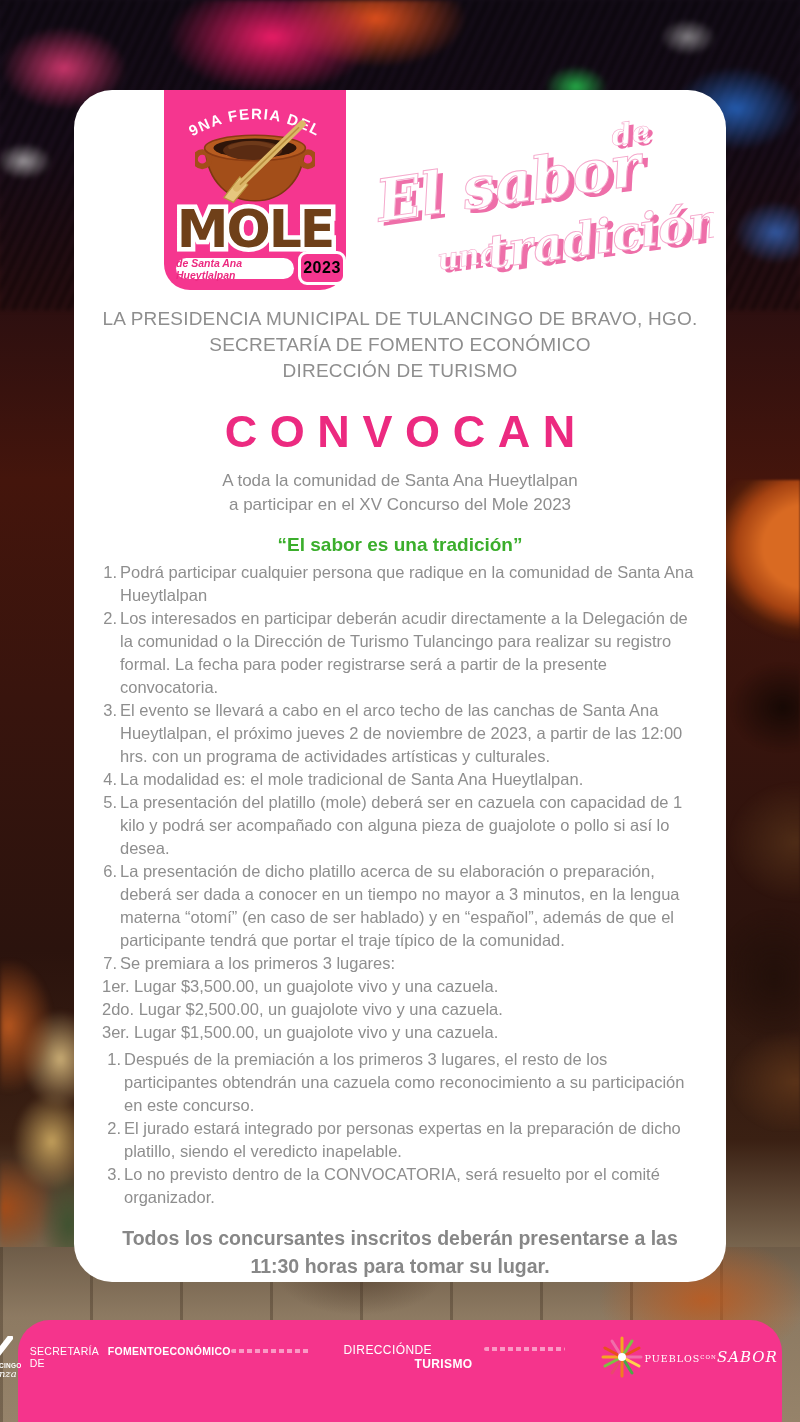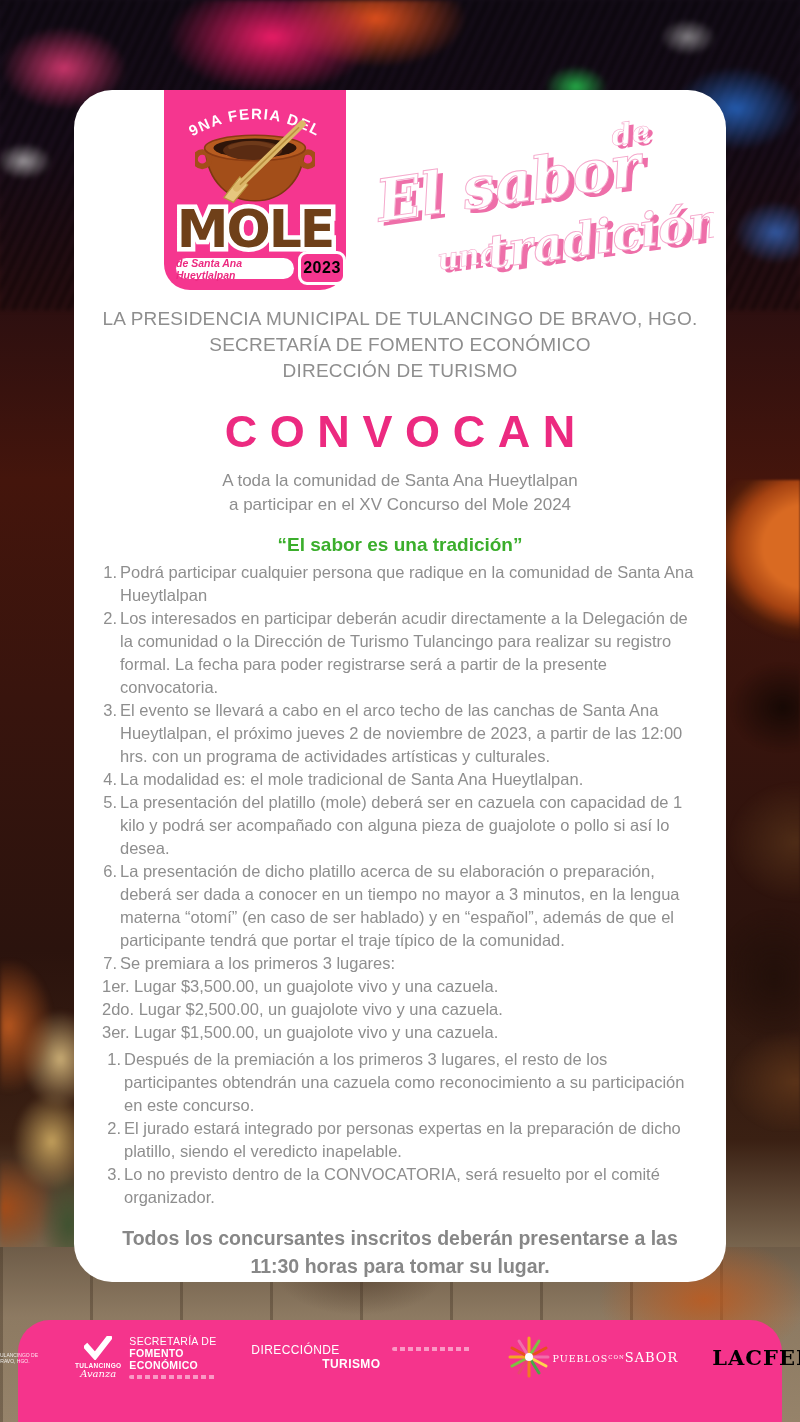--- a/index.html
+++ b/index.html
@@ -74,29 +74,29 @@
   
   .footer{position:absolute;left:18px;top:1320px;width:764px;height:130px;border-radius:32px;background:#F5348C;}
   .footer-row{position:absolute;left:0;top:14px;width:100%;display:flex;justify-content:center;align-items:center;gap:34px;color:#fff;}
   .flogo{display:flex;flex-direction:row;align-items:center;}
   .crest-t1{font-size:7px;font-weight:bold;letter-spacing:.4px;margin-top:3px;}
   .crest-t2{font-size:5px;opacity:.85;margin-top:1px;}
   .avanza{flex-direction:row;gap:8px;align-items:center;}
   .avz-col{display:flex;flex-direction:column;align-items:center;}
   .avz-brand{font-size:6.5px;font-weight:bold;letter-spacing:.3px;margin-top:2px;}
   .avz-script{font-family:"DejaVu Serif",serif;font-style:italic;font-size:10px;margin-top:-1px;}
-  .dept{display:flex;flex-direction:column;align-items:flex-start;font-size:10.5px;line-height:12px;letter-spacing:.3px;}
+  .dept{display:flex;align-items:flex-start;font-size:10.5px;line-height:12px;letter-spacing:.3px;}
   .dept b{font-weight:800;}
   .dash-line{height:4px;border-radius:2px;margin-top:4px;opacity:.55;
     background:repeating-linear-gradient(90deg,rgba(255,255,255,.9) 0 5px,transparent 5px 8px);}
   .turismo{align-items:flex-start;font-size:12px;line-height:14px;letter-spacing:.4px;}
   .pueblos-word{font-family:"DejaVu Serif",serif;letter-spacing:1px;}
   .pueblos-l1{font-size:9.5px;margin-top:2px;}
   .pueblos-l2{font-size:5.5px;margin-top:0;}
-  .pueblos-l3{font-size:13px;}
+  .pueblos-l3{font-size:15px;font-style:italic;}
   .lacfel-word{font-family:"DejaVu Serif",serif;font-weight:bold;font-size:21px;letter-spacing:1px;color:#000000;}
 </style>
 </head>
 <body>
 
 <div id="page">
 
   <div class="bg-base"></div>
   <div class="bg-textile"></div>
   <div class="bg-pot-rim"></div>
@@ -154,21 +154,21 @@
       <div class="org">
         <div>LA PRESIDENCIA MUNICIPAL DE TULANCINGO DE BRAVO, HGO.</div>
         <div>SECRETARÍA DE FOMENTO ECONÓMICO</div>
         <div>DIRECCIÓN DE TURISMO</div>
       </div>
 
       <div class="convocan" style="color:#EC2A80">CONVOCAN</div>
 
       <div class="intro">
         <div>A toda la comunidad de Santa Ana Hueytlalpan</div>
-        <div>a participar en el XV Concurso del Mole 2024</div>
+        <div>a participar en el XV Concurso del Mole 2023</div>
       </div>
 
       <div class="slogan" style="color:#3BAE2C">“El sabor es una tradición”</div>
 
       <div class="rules">
         <div class="rule">
           <span class="num">1.</span>
           <span class="txt">Podrá participar cualquier persona que radique en la comunidad de Santa Ana Hueytlalpan</span>
         </div>
         <div class="rule">

